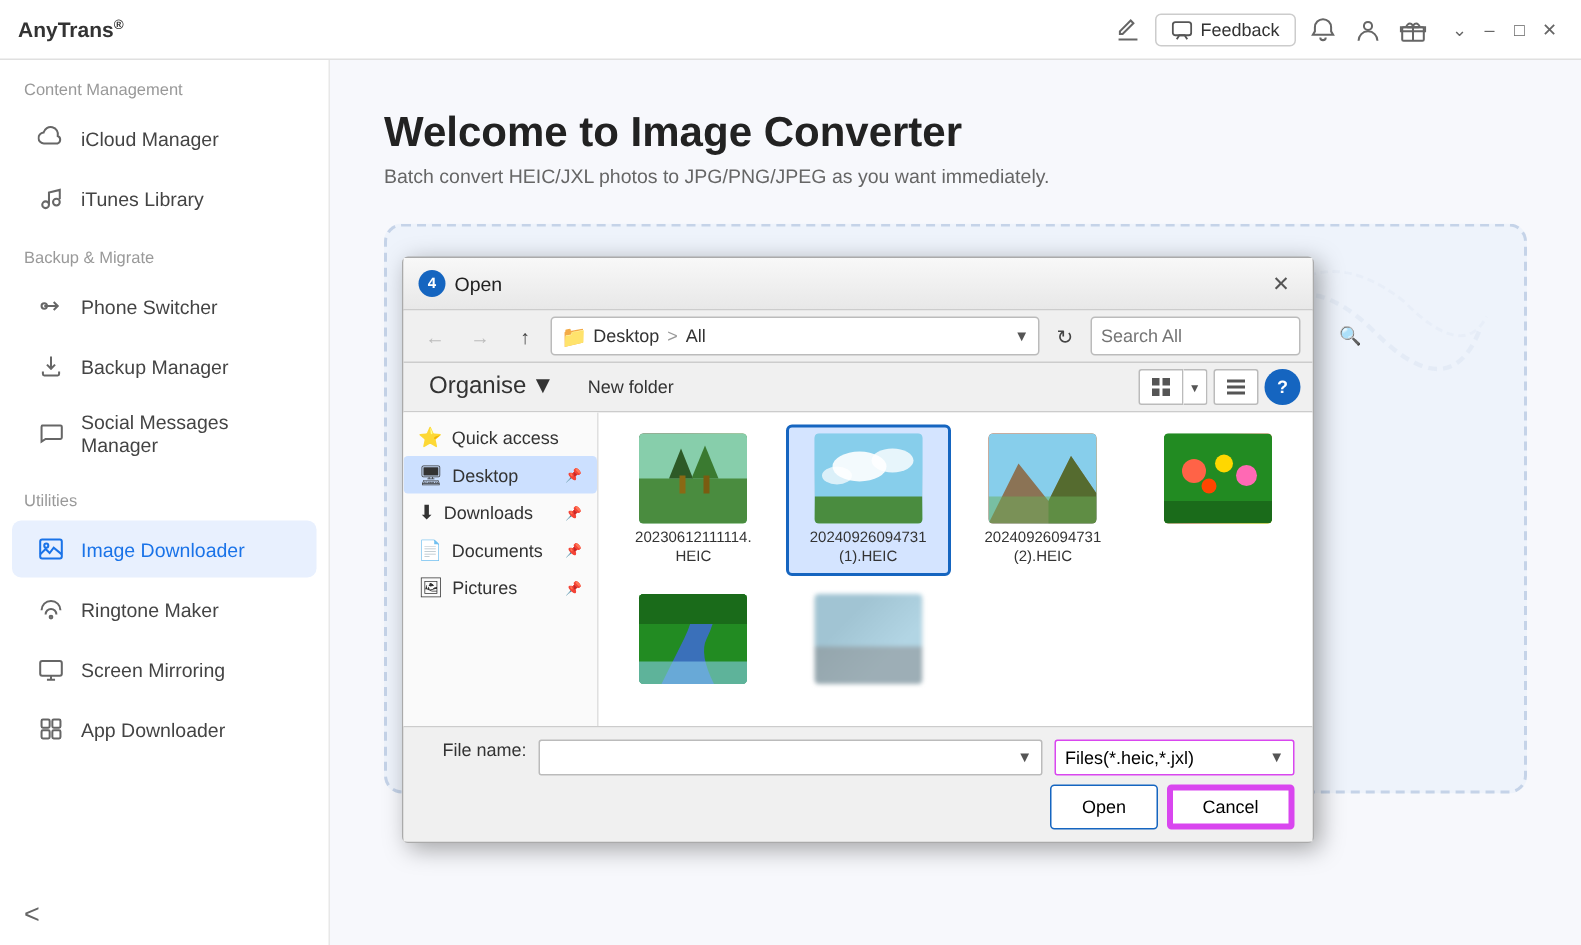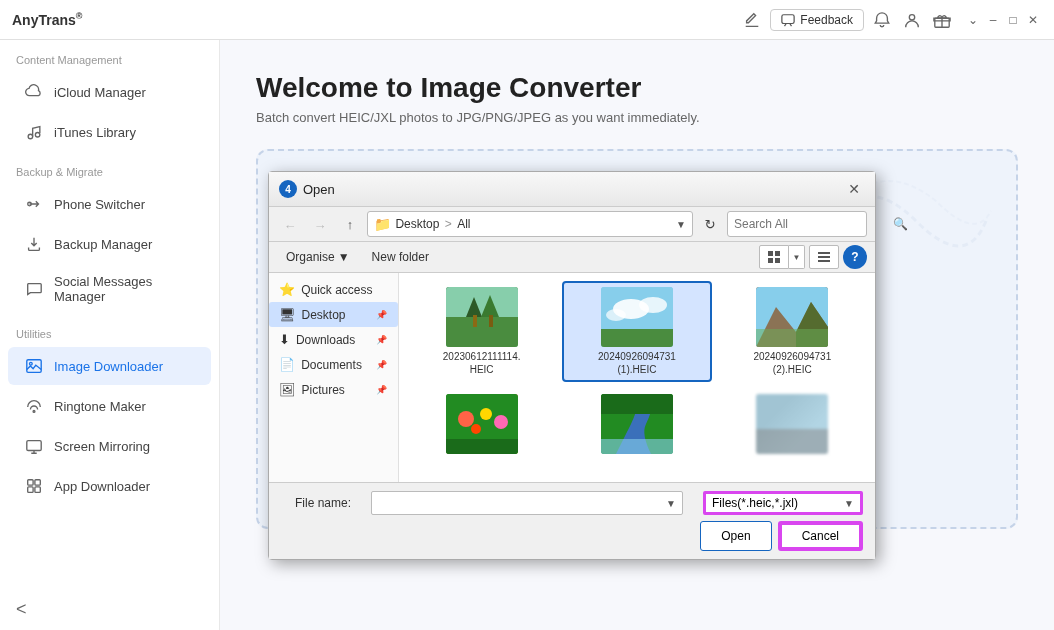--- a/index.html
+++ b/index.html
@@ -204,21 +204,21 @@
       justify-content: space-between;
     }
     .subtoolbar-left { display: flex; align-items: center; gap: 4px; }
     .organize-btn {
       display: flex; align-items: flex-start; gap: 3px;
       padding: 3px 8px;
       border: 1px solid transparent;
       background: transparent;
       border-radius: 3px;
       cursor: pointer;
-      font-size: 12px; color: #333;
+      font-size: 16px; color: #333;
     }
     .new-folder-btn {
       padding: 3px 8px;
       border: 1px solid transparent;
       background: transparent;
       border-radius: 3px;
       cursor: pointer;
       font-size: 12px; color: #333;
     }
     .subtoolbar-right { display: flex; align-items: center; gap: 4px; }
@@ -275,21 +275,21 @@
     .tree-item-icon { font-size: 13px; flex-shrink: 0; }
     .tree-item-label { font-size: 12px; }
     .tree-item-pin { color: #1565c0; font-size: 9px; margin-left: auto; }
 
     
     .dialog-files {
       flex: 1;
       overflow-y: auto;
       padding: 8px;
       display: grid;
-      grid-template-columns: repeat(3, 1fr);
+      grid-template-columns: repeat(4, 1fr);
       gap: 6px;
       align-content: start;
     }
     .file-thumb {
       display: flex; flex-direction: column; align-items: center;
       padding: 4px;
       cursor: pointer;
       border-radius: 4px;
       border: 2px solid transparent;
     }
@@ -314,40 +314,40 @@
     
     .dialog-footer {
       background: #f0f0f0;
       padding: 8px 12px;
       display: flex;
       flex-direction: column;
       gap: 6px;
     }
     .footer-row {
       display: flex;
-      align-items: center;
-      gap: 20px;
+      align-items: flex-start;
+      gap: 8px;
     }
     .footer-label { font-size: 12px; color: #333; width: 70px; text-align: right; }
     .footer-input {
       flex: 1;
       height: 24px;
       border: 1px solid #bbb;
       background: #fff;
       padding: 0 6px;
       font-size: 12px;
       border-radius: 2px;
       display: flex; align-items: center; justify-content: space-between;
       cursor: pointer;
     }
     .footer-dropdown-icon { font-size: 10px; color: #555; }
     .footer-type {
       width: 160px;
       height: 24px;
-      border: 3px solid #d946ef;
+      border: 1px solid #d946ef;
       background: #fff;
       padding: 0 6px;
       font-size: 12px;
       border-radius: 2px;
       display: flex; align-items: center; justify-content: space-between;
       cursor: pointer;
     }
     .dialog-actions { display: flex; gap: 6px; justify-content: flex-end; }
     .dialog-open-btn {
       padding: 4px 20px;

